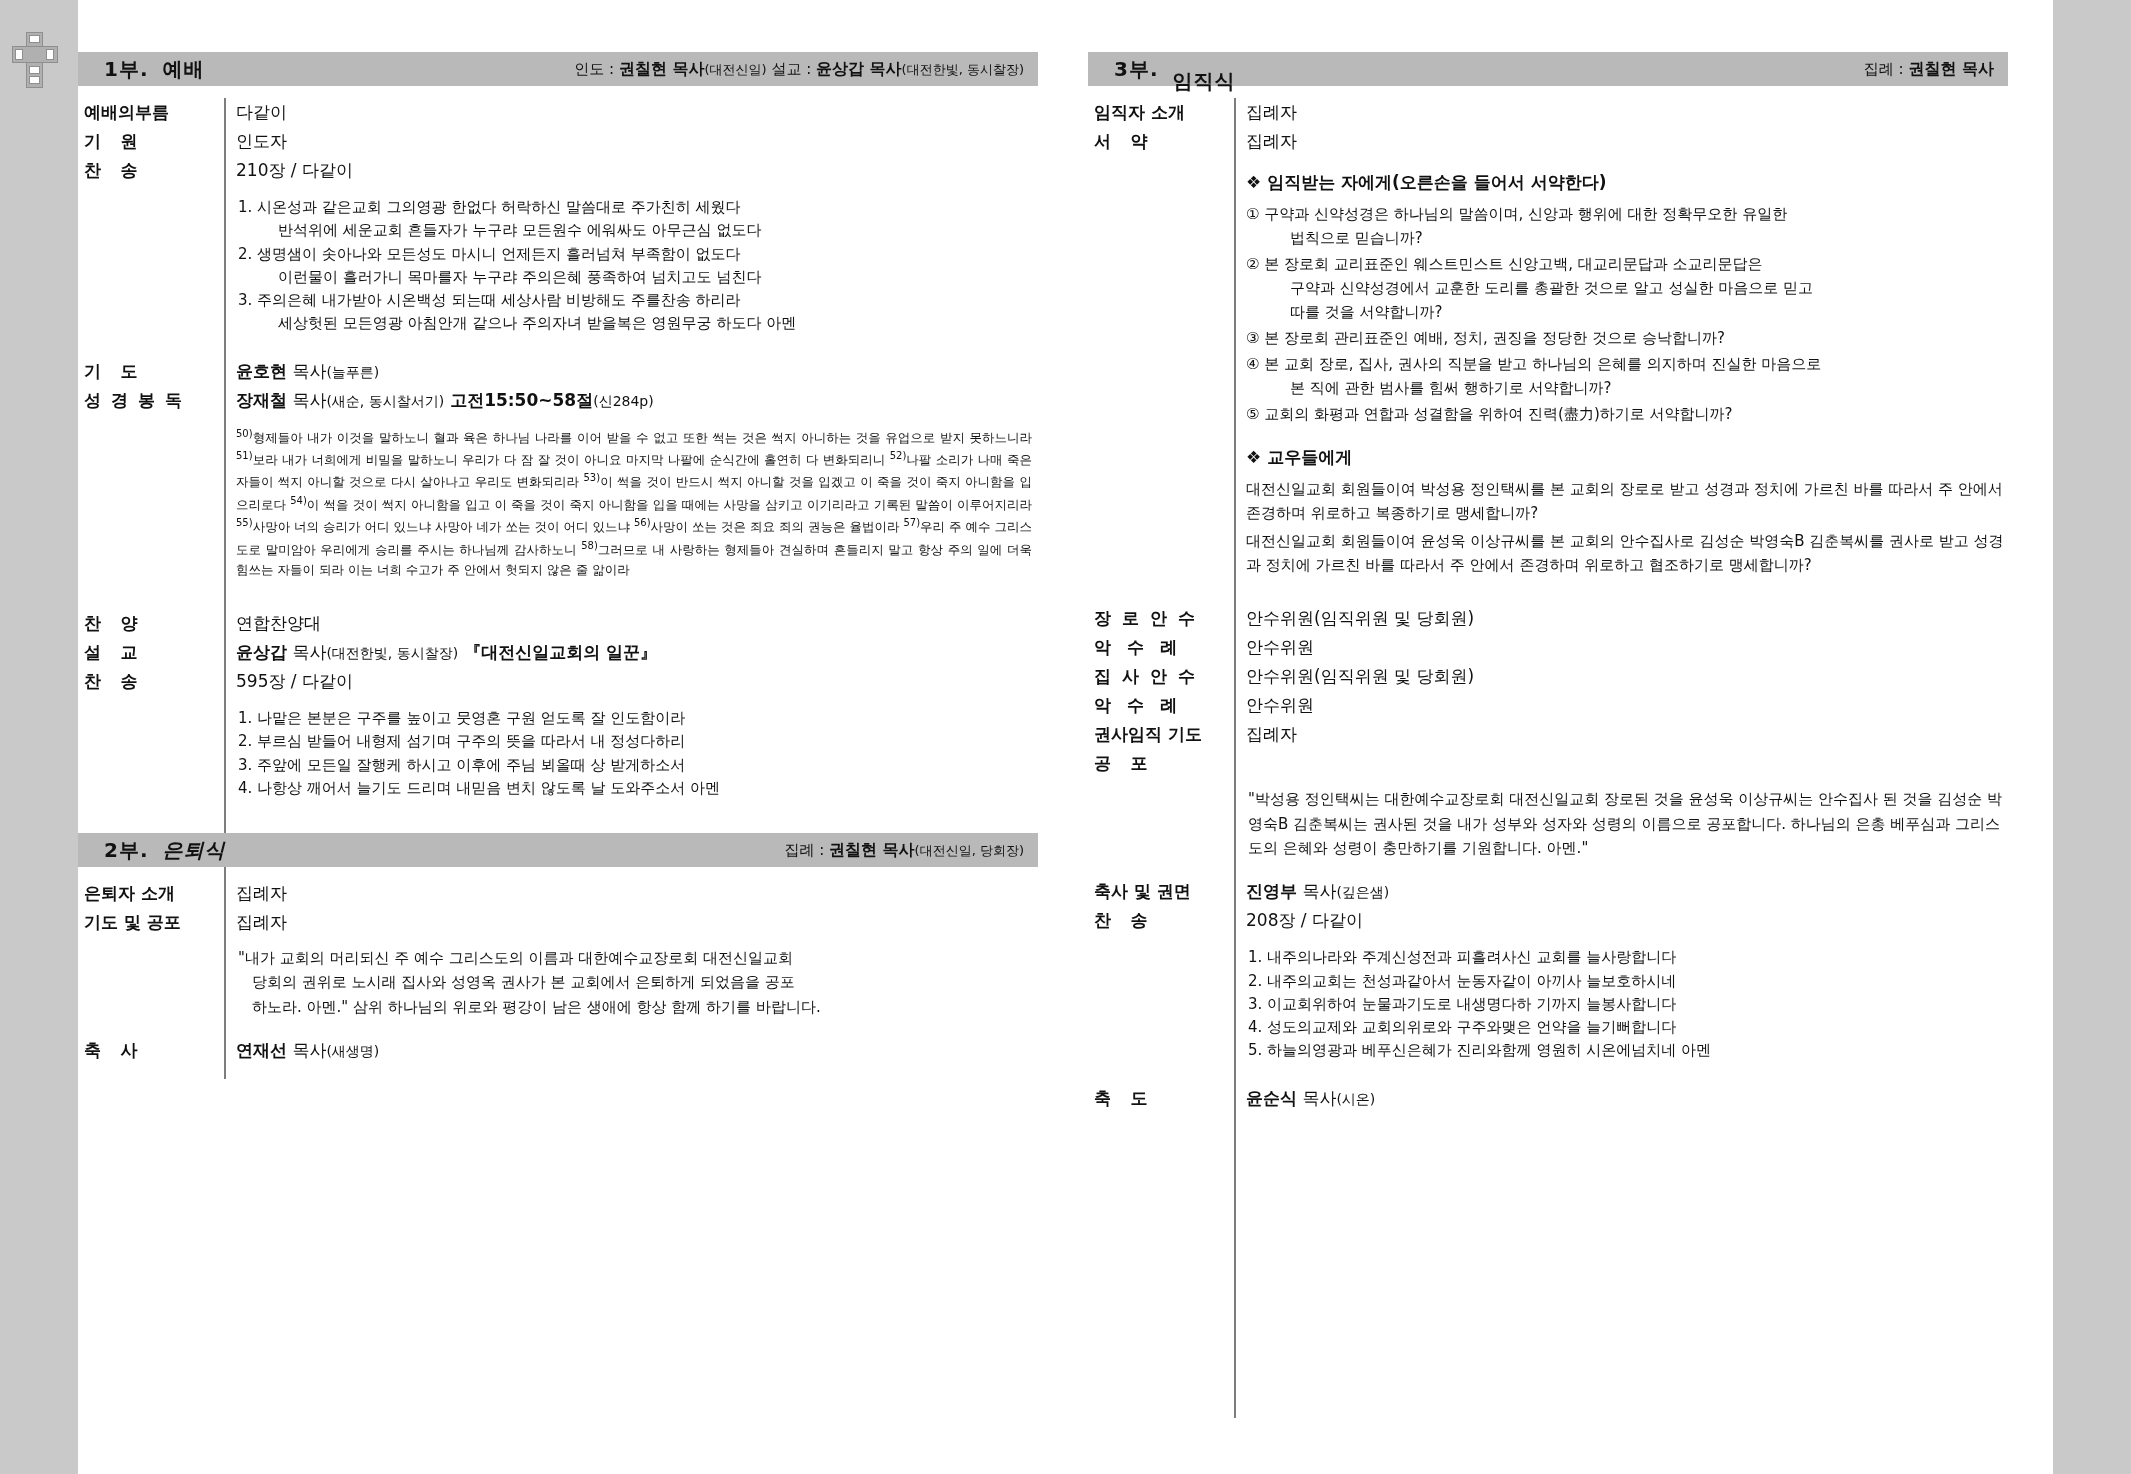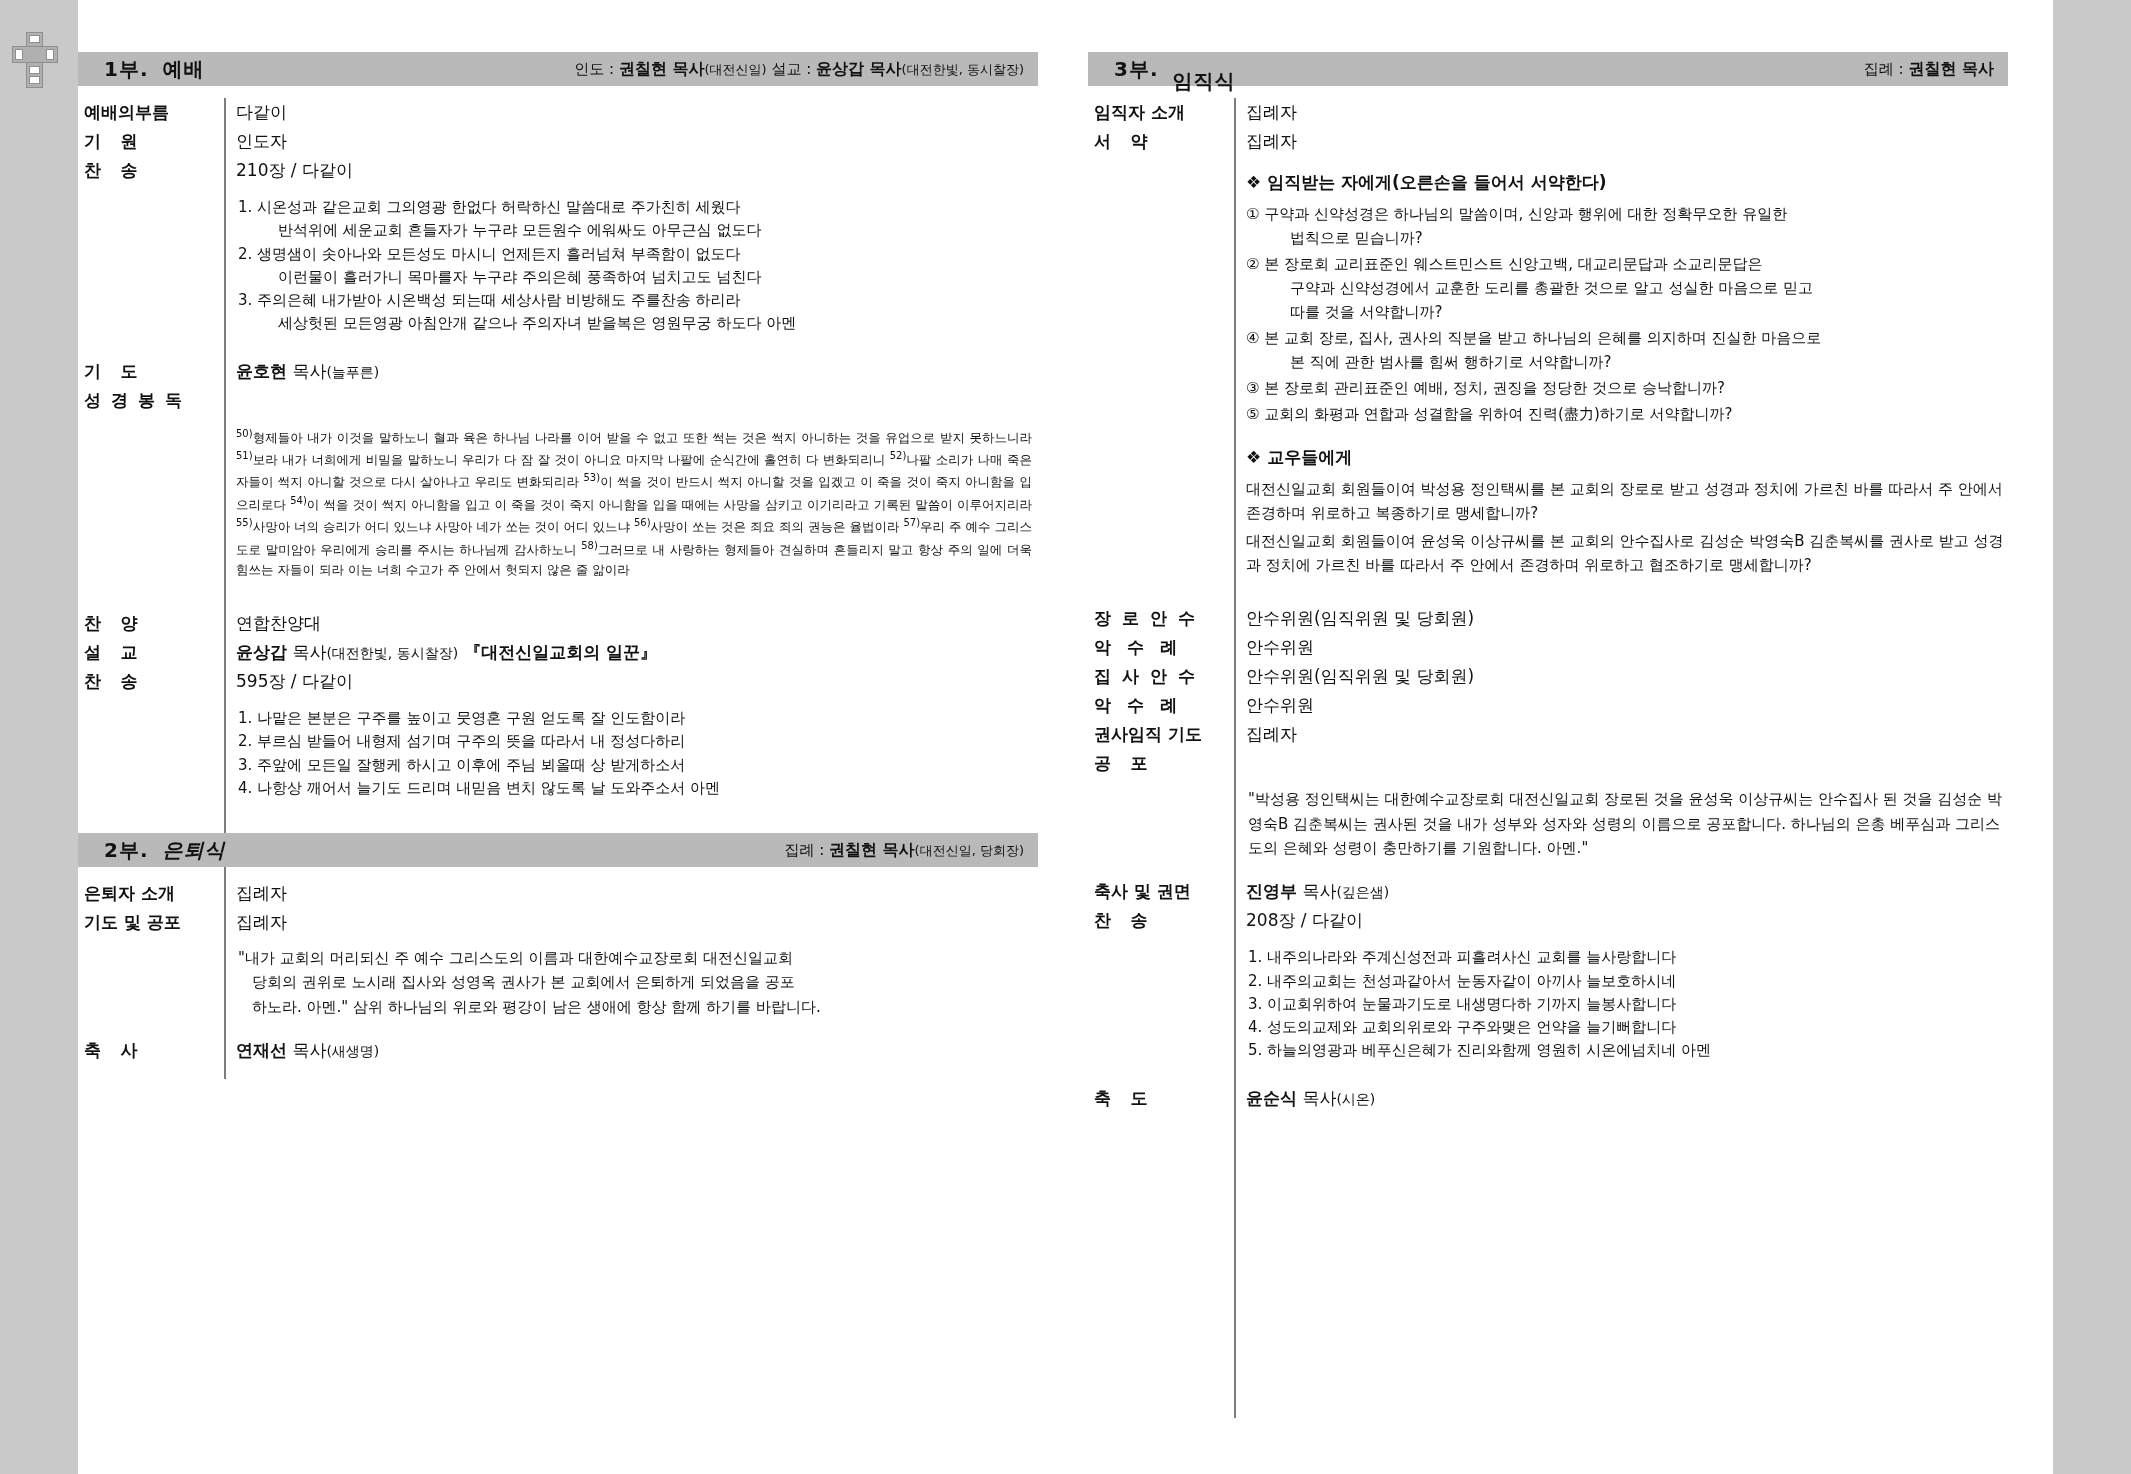--- a/index.html
+++ b/index.html
@@ -169,20 +169,21 @@
         <div class="lab">
             <span style="letter-spacing:0.4em;">기 도</span>
           </div>
         <div class="val"><span class="bold">윤호현</span><span> 목사</span><span class="small">(늘푸른)</span></div>
       </div>
 
       <div class="row">
         <div class="lab">
             <span style="letter-spacing:0.12em;">성 경 봉 독</span>
           </div>
+        <div class="val"><span class="bold">장재철</span><span> 목사</span><span class="small">(새순, 동시찰서기)</span><span class="bold">   고전15:50~58절</span><span class="small">(신284p)</span></div>
       </div>
 
       <div class="row">
         <div class="lab"></div>
         <div class="val">
           <div class="scripture"><sup>50)</sup>형제들아 내가 이것을 말하노니 혈과 육은 하나님 나라를 이어 받을 수 없고 또한 썩는 것은 썩지 아니하는 것을 유업으로 받지 못하느니라 <sup>51)</sup>보라 내가 너희에게 비밀을 말하노니 우리가 다 잠 잘 것이 아니요 마지막 나팔에 순식간에 홀연히 다 변화되리니 <sup>52)</sup>나팔 소리가 나매 죽은 자들이 썩지 아니할 것으로 다시 살아나고 우리도 변화되리라 <sup>53)</sup>이 썩을 것이 반드시 썩지 아니할 것을 입겠고 이 죽을 것이 죽지 아니함을 입으리로다 <sup>54)</sup>이 썩을 것이 썩지 아니함을 입고 이 죽을 것이 죽지 아니함을 입을 때에는 사망을 삼키고 이기리라고 기록된 말씀이 이루어지리라 <sup>55)</sup>사망아 너의 승리가 어디 있느냐 사망아 네가 쏘는 것이 어디 있느냐 <sup>56)</sup>사망이 쏘는 것은 죄요 죄의 권능은 율법이라 <sup>57)</sup>우리 주 예수 그리스도로 말미암아 우리에게 승리를 주시는 하나님께 감사하노니 <sup>58)</sup>그러므로 내 사랑하는 형제들아 견실하며 흔들리지 말고 항상 주의 일에 더욱 힘쓰는 자들이 되라 이는 너희 수고가 주 안에서 헛되지 않은 줄 앎이라</div>
         </div>
       </div>
 
       <div class="spacer20"></div>
@@ -303,25 +304,25 @@
             <div class="it" style="font-size:15px;">
               <span>① 구약과 신약성경은 하나님의 말씀이며, 신앙과 행위에 대한 정확무오한 유일한</span>
               <span class="ind">법칙으로 믿습니까?</span>
             </div>
             <div class="it" style="font-size:15px;">
               <span>② 본 장로회 교리표준인 웨스트민스트 신앙고백, 대교리문답과 소교리문답은</span>
               <span class="ind">구약과 신약성경에서 교훈한 도리를 총괄한 것으로 알고 성실한 마음으로 믿고</span>
               <span class="ind">따를 것을 서약합니까?</span>
             </div>
             <div class="it" style="font-size:15px;">
+              <span>③ 본 장로회 관리표준인 예배, 정치, 권징을 정당한 것으로 승낙합니까?</span>
+            </div>
+            <div class="it" style="font-size:15px;">
               <span>④ 본 교회 장로, 집사, 권사의 직분을 받고 하나님의 은혜를 의지하며 진실한 마음으로</span>
               <span class="ind">본 직에 관한 범사를 힘써 행하기로 서약합니까?</span>
-            </div>
-            <div class="it" style="font-size:15px;">
-              <span>③ 본 장로회 관리표준인 예배, 정치, 권징을 정당한 것으로 승낙합니까?</span>
             </div>
             <div class="it" style="font-size:15px;">
               <span>⑤ 교회의 화평과 연합과 성결함을 위하여 진력(盡力)하기로 서약합니까?</span>
             </div>
 
             <div class="h" style="margin-top:18px;">❖ 교우들에게</div>
             <p style="font-size:15px;">대전신일교회 회원들이여 박성용 정인택씨를 본 교회의 장로로 받고 성경과 정치에 가르친 바를 따라서 주 안에서 존경하며 위로하고 복종하기로 맹세합니까?</p>
             <p style="font-size:15px;">대전신일교회 회원들이여 윤성욱 이상규씨를 본 교회의 안수집사로 김성순 박영숙B 김춘복씨를 권사로 받고 성경과 정치에 가르친 바를 따라서 주 안에서 존경하며 위로하고 협조하기로 맹세합니까?</p>
           </div>
         </div>

